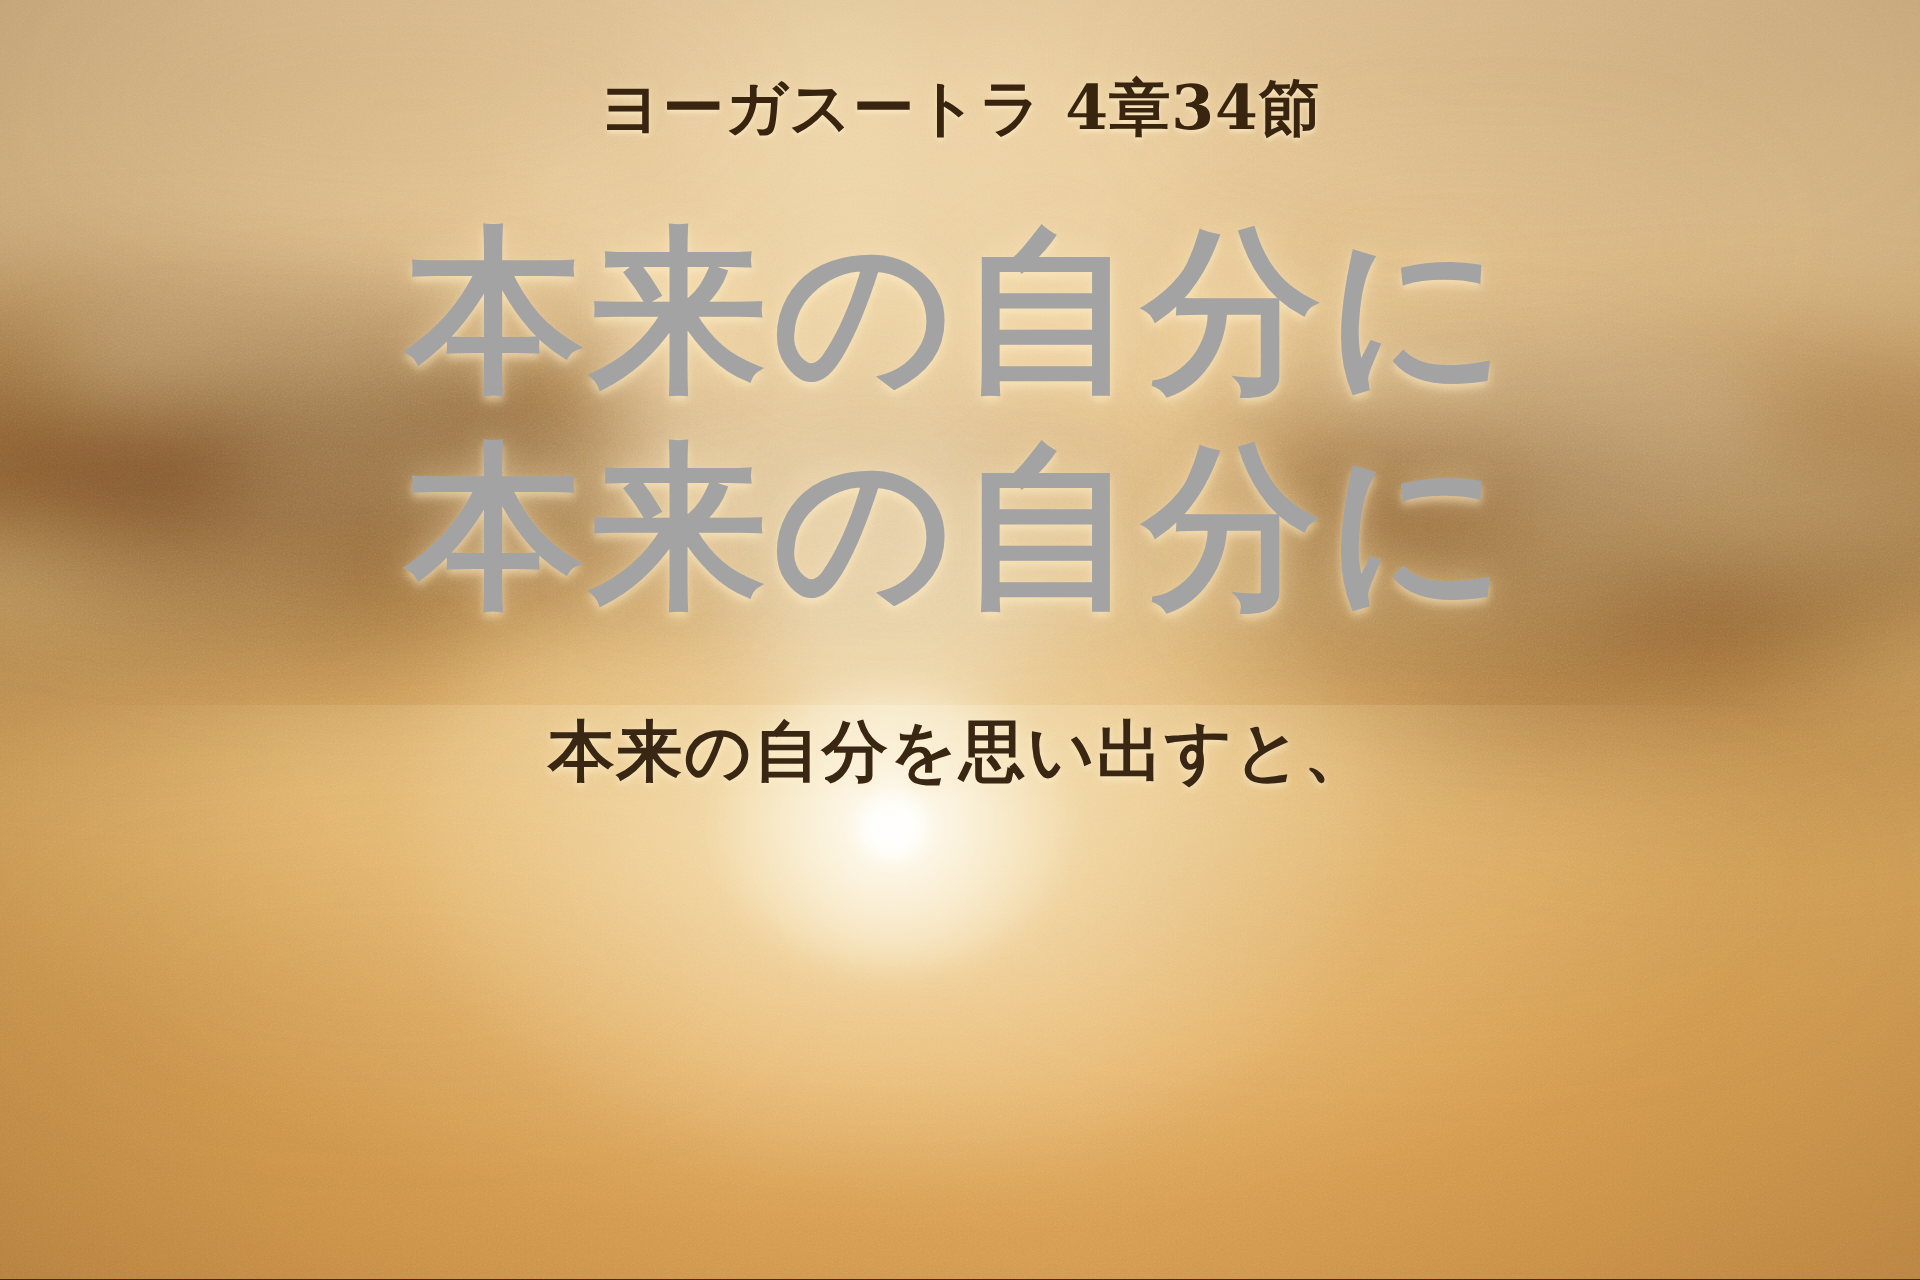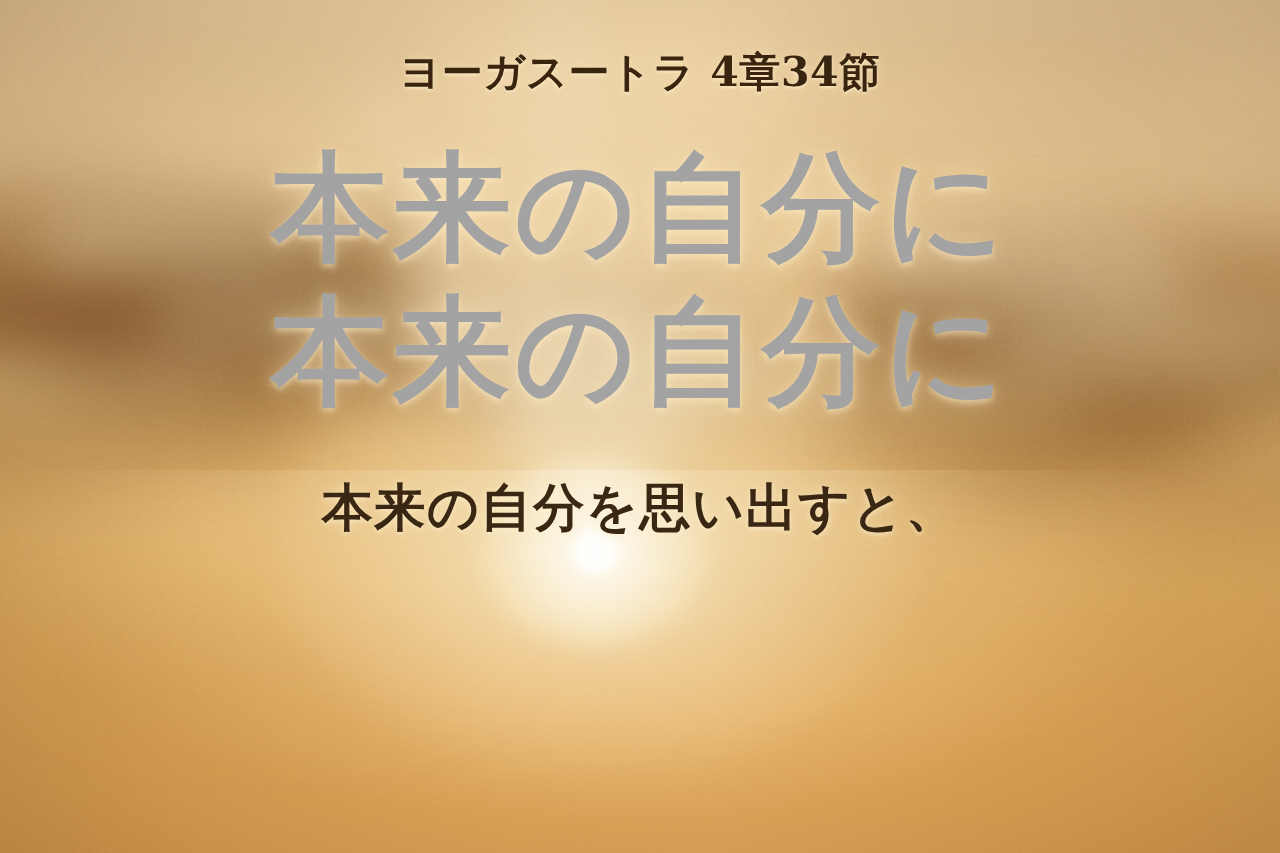--- a/index.html
+++ b/index.html
@@ -267,21 +267,21 @@
     color: #a3a3a3;
     text-shadow:
       0 3px 6px rgba(255,238,198,0.55),
       0 0 20px rgba(255,236,194,0.40),
       0 0 44px rgba(255,232,186,0.26);
   }
   .headline-line { display: block; white-space: nowrap; }
 
   .subtitle {
     margin-top: 46px;
-    font-size: 51px;
+    font-size: 44px;
     line-height: 1.50;
     font-weight: 700;
     letter-spacing: 0.03em;
     color: #3a2713;
     text-shadow:
       0 2px 5px rgba(255,242,210,0.60),
       0 0 14px rgba(255,238,200,0.45);
   }
   .subtitle-line { display: block; white-space: nowrap; }
 </style>

